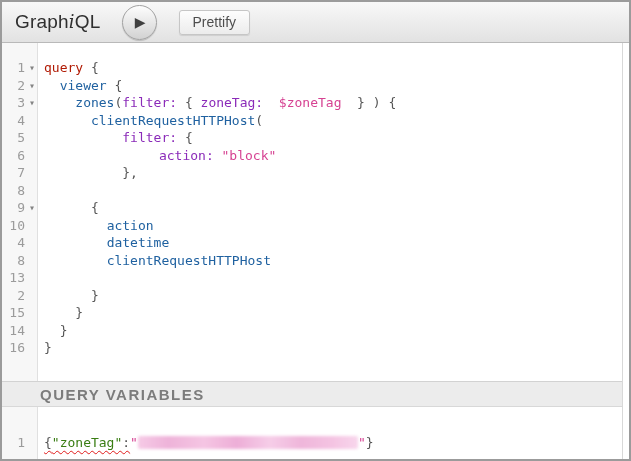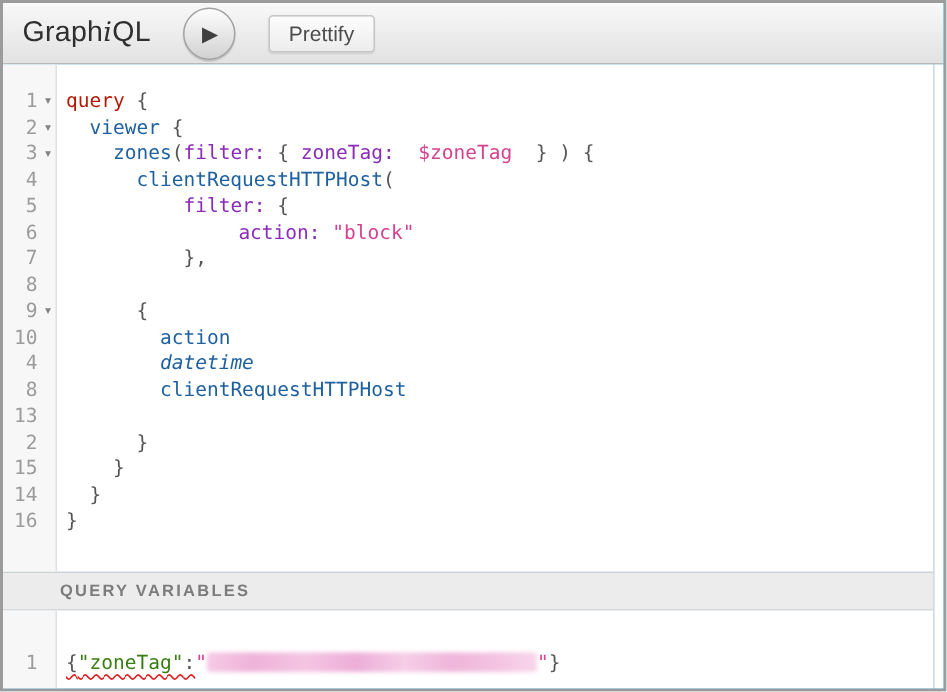--- a/index.html
+++ b/index.html
@@ -62,21 +62,21 @@
     vertical-align:-2px;
     background:linear-gradient(90deg,#f6cae6 0%,#eeb3d9 14%,#f5c5e3 30%,#edaed7 45%,#f6cde8 60%,#efb6da 74%,#f4c3e2 88%,#f8d6ec 100%);
     filter:blur(1.5px);
   }
   
   .var-title-bar {
     height:26px; background:#ececec;
     border-top:1px solid #d2d2d2; border-bottom:1px solid #d8d8d8;
     display:flex; align-items:center; padding-left:38px;
   }
-  .var-title { font-size:11px; font-weight:bold; color:#7c7c7c; letter-spacing:1.5px; }
+  .var-title { font-size:15px; font-weight:bold; color:#7c7c7c; letter-spacing:1.5px; }
   .var-editor { flex:1; }
   .var-editor .lines { padding-top:27px; }
 </style>
 </head>
 <body>
 
 <div class="window">
 
   <div class="topbar">
     <div class="logo"><span>Graph</span><span class="iti">i</span><span>QL</span></div>
@@ -95,21 +95,21 @@
             <div class="cm-row"><span class="ln">1</span><span class="fold">▾</span><span class="code"><span style="color: rgb(177, 26, 4);">query</span><span style="color: rgb(85, 85, 85);"> {</span></span></div>
             <div class="cm-row"><span class="ln">2</span><span class="fold">▾</span><span class="code"><span style="color: rgb(85, 85, 85);">  </span><span style="color: rgb(31, 97, 160);">viewer</span><span style="color: rgb(85, 85, 85);"> {</span></span></div>
             <div class="cm-row"><span class="ln">3</span><span class="fold">▾</span><span class="code"><span style="color: rgb(85, 85, 85);">    </span><span style="color: rgb(31, 97, 160);">zones</span><span style="color: rgb(85, 85, 85);">(</span><span style="color: rgb(139, 43, 185);">filter:</span><span style="color: rgb(85, 85, 85);"> { </span><span style="color: rgb(139, 43, 185);">zoneTag:</span><span style="color: rgb(85, 85, 85);">  </span><span style="color: rgb(214, 66, 146);">$zoneTag</span><span style="color: rgb(85, 85, 85);">  } ) {</span></span></div>
             <div class="cm-row"><span class="ln">4</span><span class="fold"></span><span class="code"><span style="color: rgb(85, 85, 85);">      </span><span style="color: rgb(31, 97, 160);">clientRequestHTTPHost</span><span style="color: rgb(85, 85, 85);">(</span></span></div>
             <div class="cm-row"><span class="ln">5</span><span class="fold"></span><span class="code"><span style="color: rgb(85, 85, 85);">          </span><span style="color: rgb(139, 43, 185);">filter:</span><span style="color: rgb(85, 85, 85);"> {</span></span></div>
             <div class="cm-row"><span class="ln">6</span><span class="fold"></span><span class="code"><span style="color: rgb(85, 85, 85);">            </span><span style="color: rgb(139, 43, 185); margin-left: 21px;">action:</span><span style="color: rgb(85, 85, 85);"> </span><span style="color: rgb(214, 66, 146);">"block"</span></span></div>
             <div class="cm-row"><span class="ln">7</span><span class="fold"></span><span class="code"><span style="color: rgb(85, 85, 85);">          },</span></span></div>
             <div class="cm-row"><span class="ln">8</span><span class="fold"></span></div>
             <div class="cm-row"><span class="ln">9</span><span class="fold">▾</span><span class="code"><span style="color: rgb(85, 85, 85);">      {</span></span></div>
             <div class="cm-row"><span class="ln">10</span><span class="fold"></span><span class="code"><span style="color: rgb(85, 85, 85);">        </span><span style="color: rgb(31, 97, 160);">action</span></span></div>
-            <div class="cm-row"><span class="ln">4</span><span class="fold"></span><span class="code"><span style="color: rgb(85, 85, 85);">        </span><span style="color: rgb(31, 97, 160); font-style: italic;">datetime</span></span></div>
+            <div class="cm-row"><span class="ln">4</span><span class="fold"></span><span class="code"><span style="color: rgb(85, 85, 85);">        </span><span style="color: rgb(31, 97, 160);">datetime</span></span></div>
             <div class="cm-row"><span class="ln">8</span><span class="fold"></span><span class="code"><span style="color: rgb(85, 85, 85);">        </span><span style="color: rgb(31, 97, 160); text-align: center;">clientRequestHTTPHost</span></span></div>
             <div class="cm-row"><span class="ln">13</span><span class="fold"></span></div>
             <div class="cm-row"><span class="ln">2</span><span class="fold"></span><span class="code"><span style="color: rgb(85, 85, 85);">      }</span></span></div>
             <div class="cm-row"><span class="ln">15</span><span class="fold"></span><span class="code"><span style="color: rgb(85, 85, 85);">    }</span></span></div>
             <div class="cm-row"><span class="ln">14</span><span class="fold"></span><span class="code"><span style="color: rgb(85, 85, 85);">  }</span></span></div>
             <div class="cm-row"><span class="ln">16</span><span class="fold"></span><span class="code"><span style="color: rgb(85, 85, 85);">}</span></span></div>
           </div>
       </div>
 
       <div class="var-title-bar">

